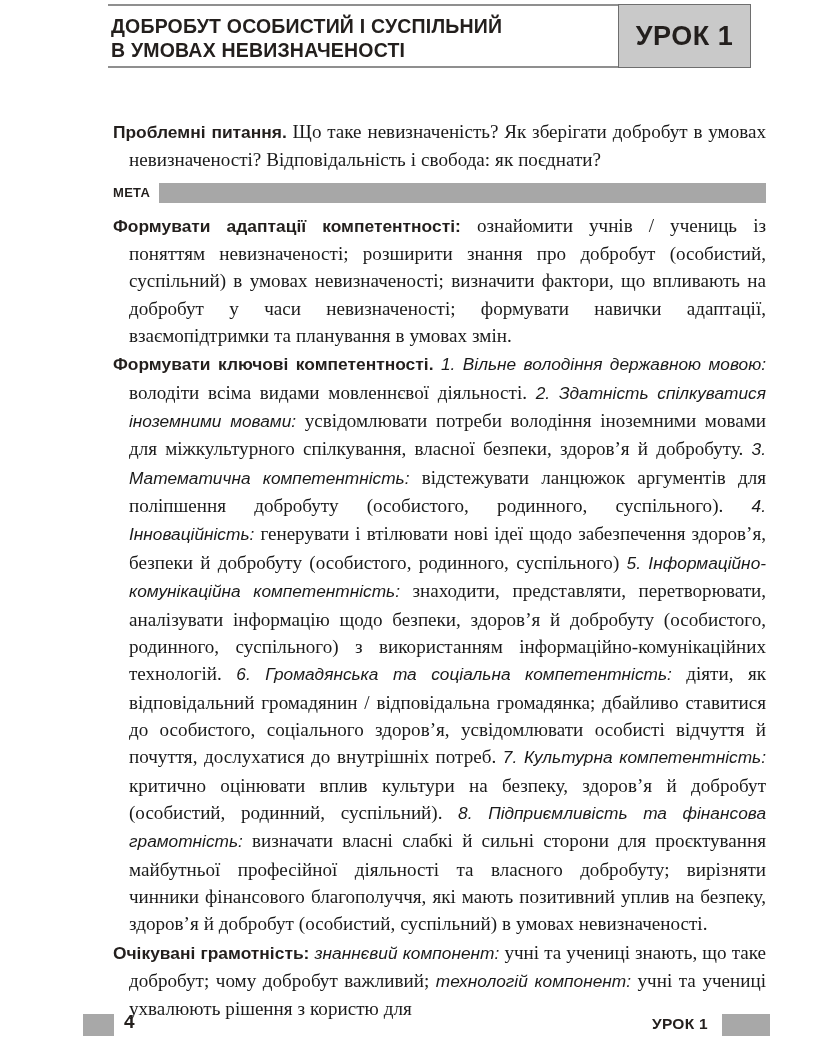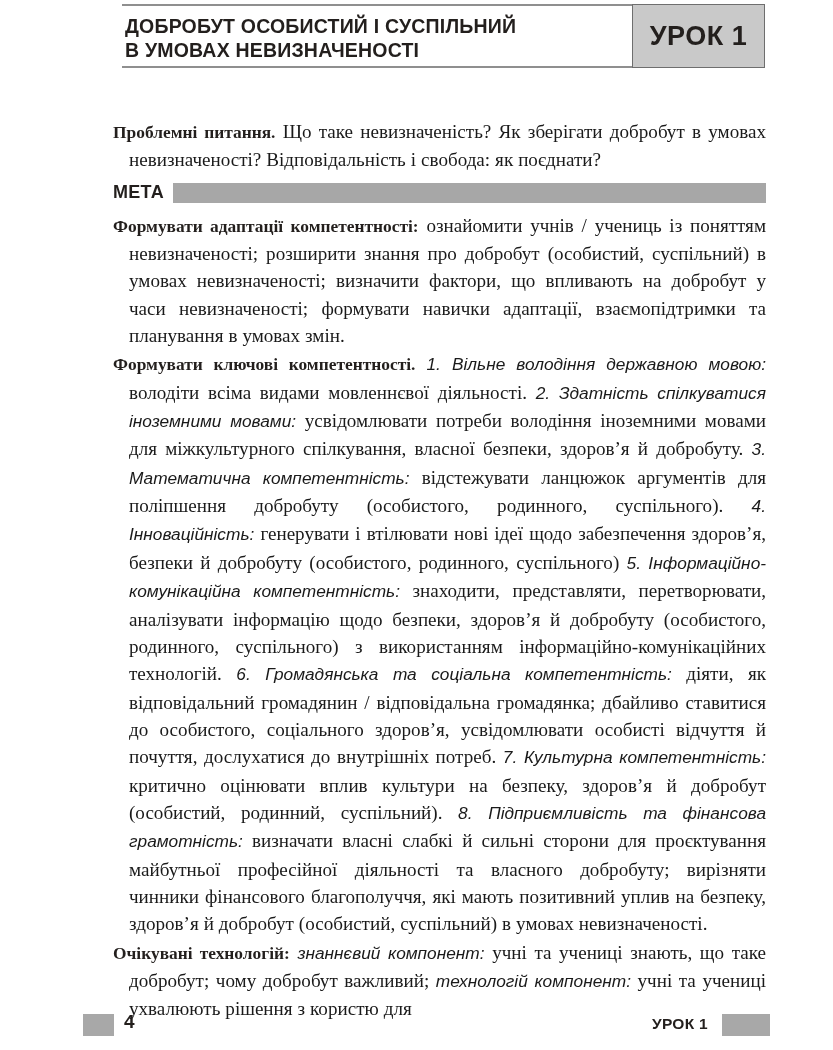--- a/index.html
+++ b/index.html
@@ -23,21 +23,21 @@
 
   
   .header {
     position: absolute;
     left: 108px;
     top: 4px;
     width: 657px;
     height: 64px;
     display: flex;
     align-items: stretch;
-    justify-content: flex-end;
+    justify-content: flex-start;
   }
   .header-title-wrap {
     position: relative;
     width: 510px;
     display: flex;
     align-items: center;
     padding-top: 3px;
   }
   .rule-top, .rule-bottom {
     position: absolute;
@@ -91,42 +91,42 @@
     line-height: 27.35px;
     text-align: justify;
     text-justify: inter-word;
     -webkit-hyphens: manual;
     hyphens: manual;
     word-spacing: 0.2px;
   }
   .para.tight { margin-bottom: 0; }
 
   .lead {
-    font-family: Liberation Serif, serif;
+    font-family: Liberation Sans, sans-serif;
     font-weight: bold;
     font-size: 17.4px;
     color: #231f1d;
   }
   .it {
     font-style: italic;
     font-family: "Liberation Sans", sans-serif;
     font-size: 17.3px;
   }
 
   
   .meta-row {
     display: flex;
     align-items: center;
     margin: 8px 0 8px 0;
     height: 22px;
   }
   .meta-label {
     font-family: "Liberation Sans", sans-serif;
     font-weight: bold;
-    font-size: 18px;
+    font-size: 13px;
     color: #231f1d;
     letter-spacing: 0.3px;
     padding-right: 9px;
     white-space: nowrap;
   }
   .meta-bar {
     flex: 1;
     height: 20px;
     background: #a7a7a7;
   }
@@ -204,21 +204,21 @@
     <p class="para">
       <span class="lead">Формувати адаптації компетентності:</span><span> ознайомити учнів / учениць із поняттям невизначеності; розширити знання про добробут (особистий, суспільний) в умовах невизначеності; визначити фактори, що впливають на добробут у часи невизначеності; формувати навички адаптації, взаємопідтримки та планування в умовах змін.</span>
     </p>
 
     <p class="para">
       <span class="lead">Формувати ключові компетентності.</span><span id="key-competencies-items"><span class="it"> 1. </span><span class="it">Вільне володіння державною мовою:</span><span> володіти всіма видами мовленнєвої діяльності.</span><span class="it"> 2. </span><span class="it">Здатність спілкуватися іноземними мовами:</span><span> усвідомлювати потреби володіння іноземними мовами для міжкультурного спілкування, власної безпеки, здоров’я й добробуту.</span><span class="it"> 3. </span><span class="it">Математична компетентність:</span><span> відстежувати ланцюжок аргументів для поліпшення добробуту (особистого, родинного, суспільного).</span><span class="it"> 4. </span><span class="it">Інноваційність:</span><span> генерувати і втілювати нові ідеї щодо забезпечення здоров’я, безпеки й добробуту (особистого, родинного, суспільного)</span><span class="it"> 5. </span><span class="it">Інформаційно-комунікаційна компетентність:</span><span> знаходити, представляти, перетворювати, аналізувати інформацію щодо безпеки, здоров’я й добробуту (особистого, родинного, суспільного) з використанням інформаційно-комунікаційних технологій.</span><span class="it"> 6. </span><span class="it">Громадянська та соціальна компетентність:</span><span> діяти, як відповідальний громадянин / відповідальна громадянка; дбайливо ставитися до особистого, соціального здоров’я, усвідомлювати особисті відчуття й почуття, дослухатися до внутрішніх потреб.</span><span class="it"> 7. </span><span class="it">Культурна компетентність:</span><span> критично оцінювати вплив культури на безпеку, здоров’я й добробут (особистий, родинний, суспільний).</span><span class="it"> 8. </span><span class="it">Підприємливість та фінансова грамотність:</span><span> визначати власні слабкі й сильні сторони для проєктування майбутньої професійної діяльності та власного добробуту; вирізняти чинники фінансового благополуччя, які мають позитивний уплив на безпеку, здоров’я й добробут (особистий, суспільний) в умовах невизначеності.</span></span>
     </p>
 
 
     <p class="para tight">
-      <span class="lead">Очікувані технологій:</span><span class="it"> знаннєвий компонент:</span><span> учні та учениці знають, що таке добробут; чому добробут важливий; </span><span class="it">технологій компонент:</span><span> учні та учениці ухвалюють рішення з користю для</span>
+      <span class="lead">Очікувані грамотність:</span><span class="it"> знаннєвий компонент:</span><span> учні та учениці знають, що таке добробут; чому добробут важливий; </span><span class="it">технологій компонент:</span><span> учні та учениці ухвалюють рішення з користю для</span>
     </p>
 
   </div>
 
   <div class="footer">
     <div class="footer-tab-left"></div>
     <div class="footer-page-num">4</div>
     <div class="footer-lesson">УРОК 1</div>
     <div class="footer-tab-right"></div>
   </div>

